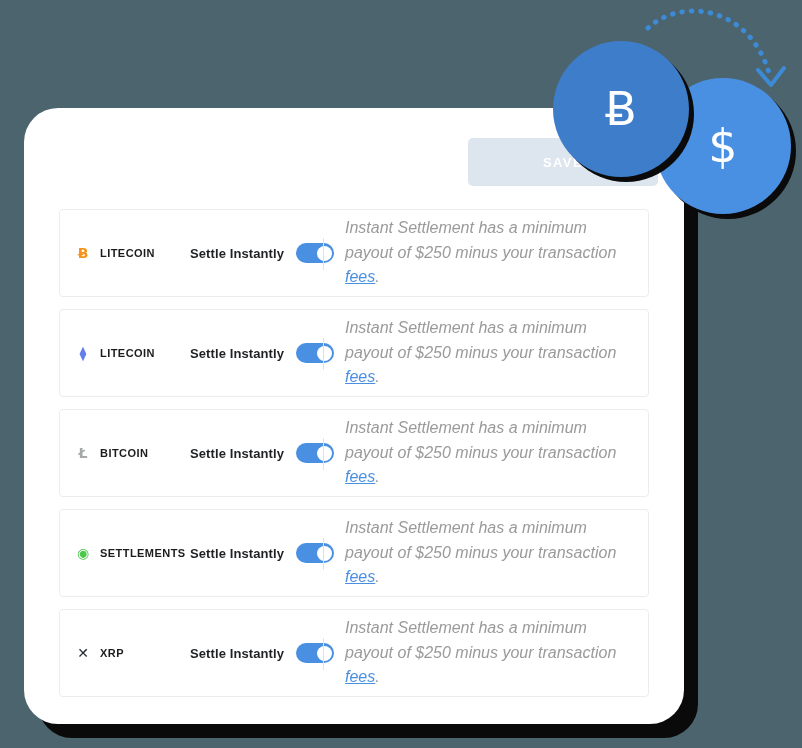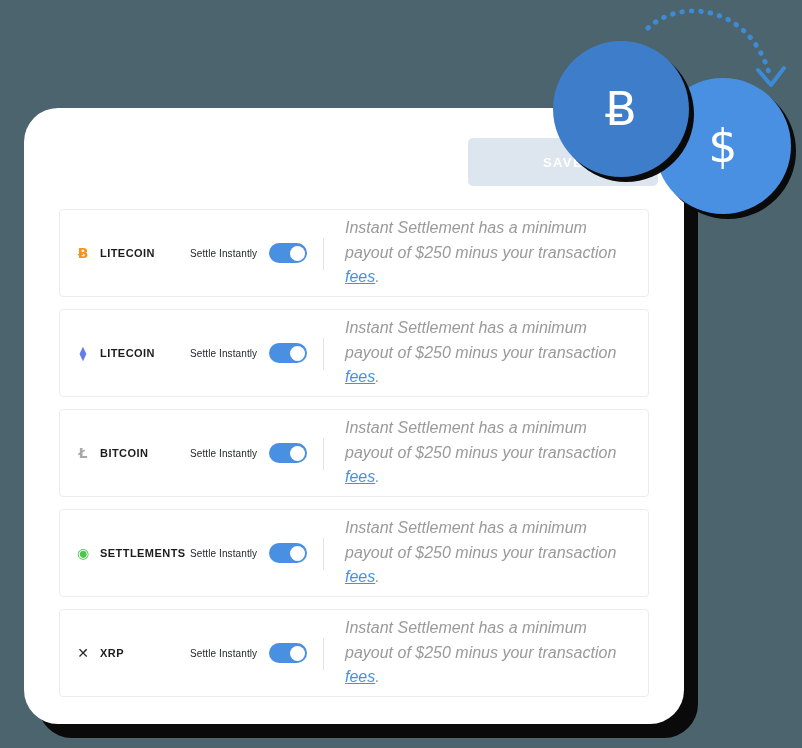--- a/index.html
+++ b/index.html
@@ -109,22 +109,22 @@
   
   .toggle-cell {
     position: absolute;
     left: 130px;
     display: flex;
     align-items: center;
     gap: 12px;
   }
 
   .toggle-label {
-    font-size: 10px;
-    font-weight: normal;
+    font-size: 13px;
+    font-weight: bold;
     color: #1f2124;
     letter-spacing: 0.1px;
     white-space: nowrap;
   }
 
   .toggle {
     width: 38px;
     height: 20px;
     border-radius: 10px;
     background: #4a90e2;

